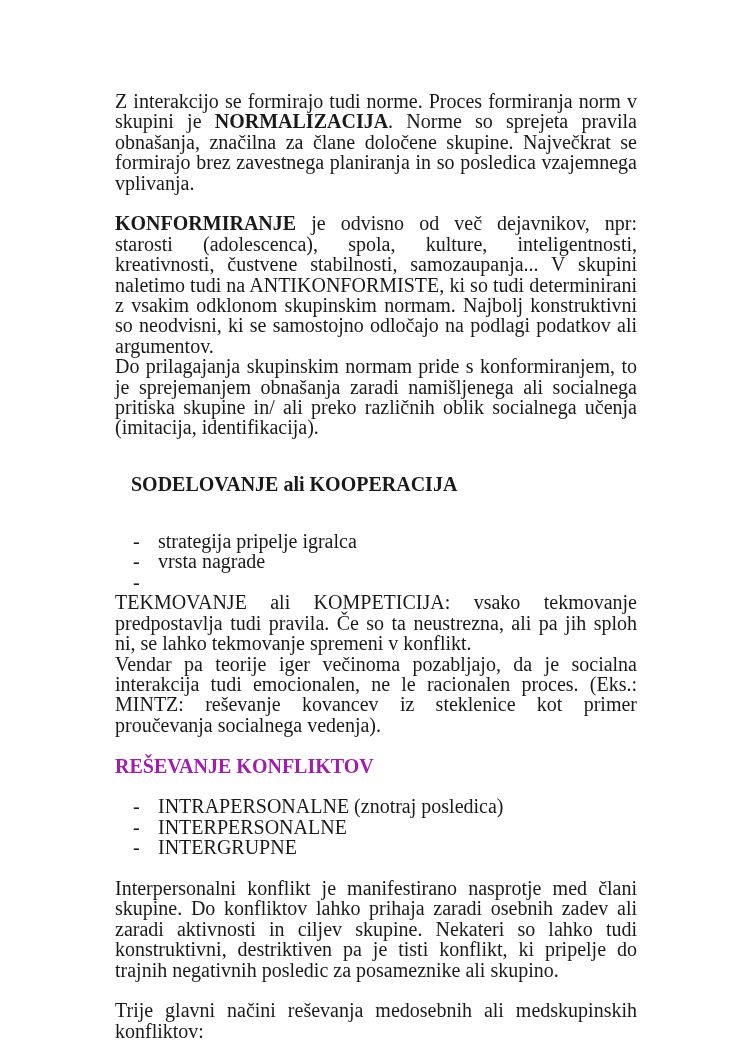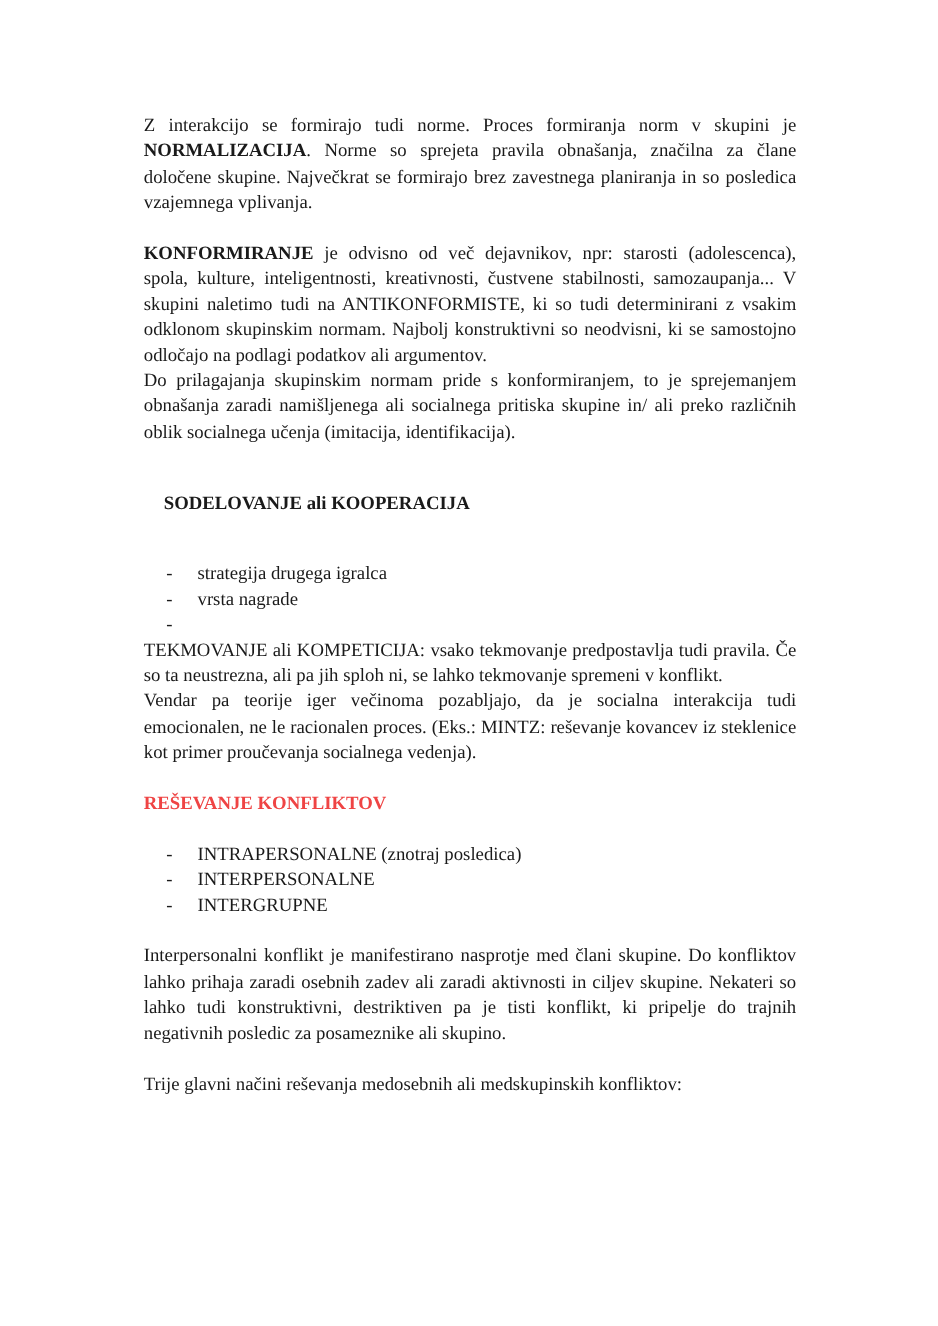--- a/index.html
+++ b/index.html
@@ -13,31 +13,31 @@
       position: relative;
       overflow: hidden;
       font-family: "Liberation Serif", "DejaVu Serif", serif;
       color: #1a1a1a;
     }
     .page {
       position: absolute;
       left: 115px;
       top: 91px;
       width: 522px;
-      font-size: 15px;
+      font-size: 20px;
       line-height: 20.4px;
     }
     p {
       margin: 0;
       text-align: justify;
     }
     .gap { height: 20.4px; }
     b { font-weight: bold; }
     .heading-blue {
-      color: #ef4444;
+      color: #a21caf;
       font-weight: bold;
       margin: 0;
     }
     .heading {
       font-weight: bold;
       margin: 16px;
     }
     ul.dash {
       list-style: none;
       margin: 0;
@@ -66,21 +66,21 @@
 
   <p>Do prilagajanja skupinskim normam pride s konformiranjem, to je sprejemanjem obnašanja zaradi namišljenega ali socialnega pritiska skupine in/ ali preko različnih oblik socialnega učenja (imitacija, identifikacija).</p>
 
   <div class="gap"></div>
 
   <p class="heading">SODELOVANJE ali KOOPERACIJA</p>
 
   <div class="gap"></div>
 
   <ul class="dash">
-    <li><span class="dash-mark">-</span><span>strategija drugega igralca</span></li>
+    <li><span class="dash-mark">-</span><span>strategija pripelje igralca</span></li>
     <li><span class="dash-mark">-</span><span>vrsta nagrade</span></li>
     <li><span class="dash-mark">-</span></li>
   </ul>
 
   <div class="gap"></div>
 
   <p>TEKMOVANJE ali KOMPETICIJA: vsako tekmovanje predpostavlja tudi pravila. Če so ta neustrezna, ali pa jih sploh ni, se lahko tekmovanje spremeni v konflikt.</p>
   <p>Vendar pa teorije iger večinoma pozabljajo, da je socialna interakcija tudi emocionalen, ne le racionalen proces. (Eks.: MINTZ: reševanje kovancev iz steklenice kot primer proučevanja socialnega vedenja).</p>
 
   <div class="gap"></div>

